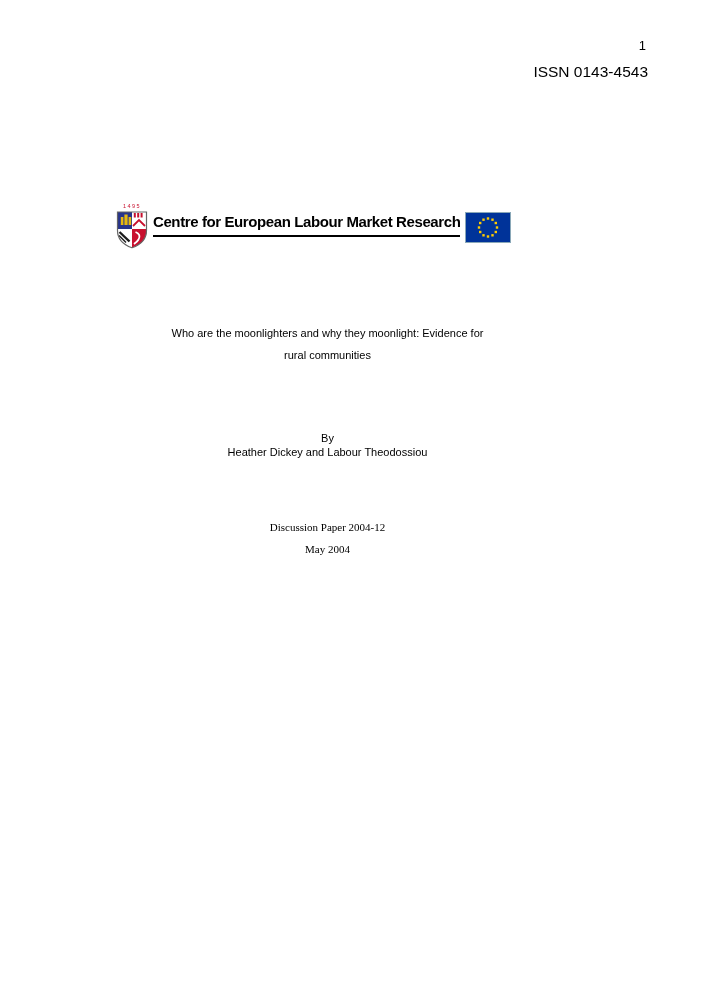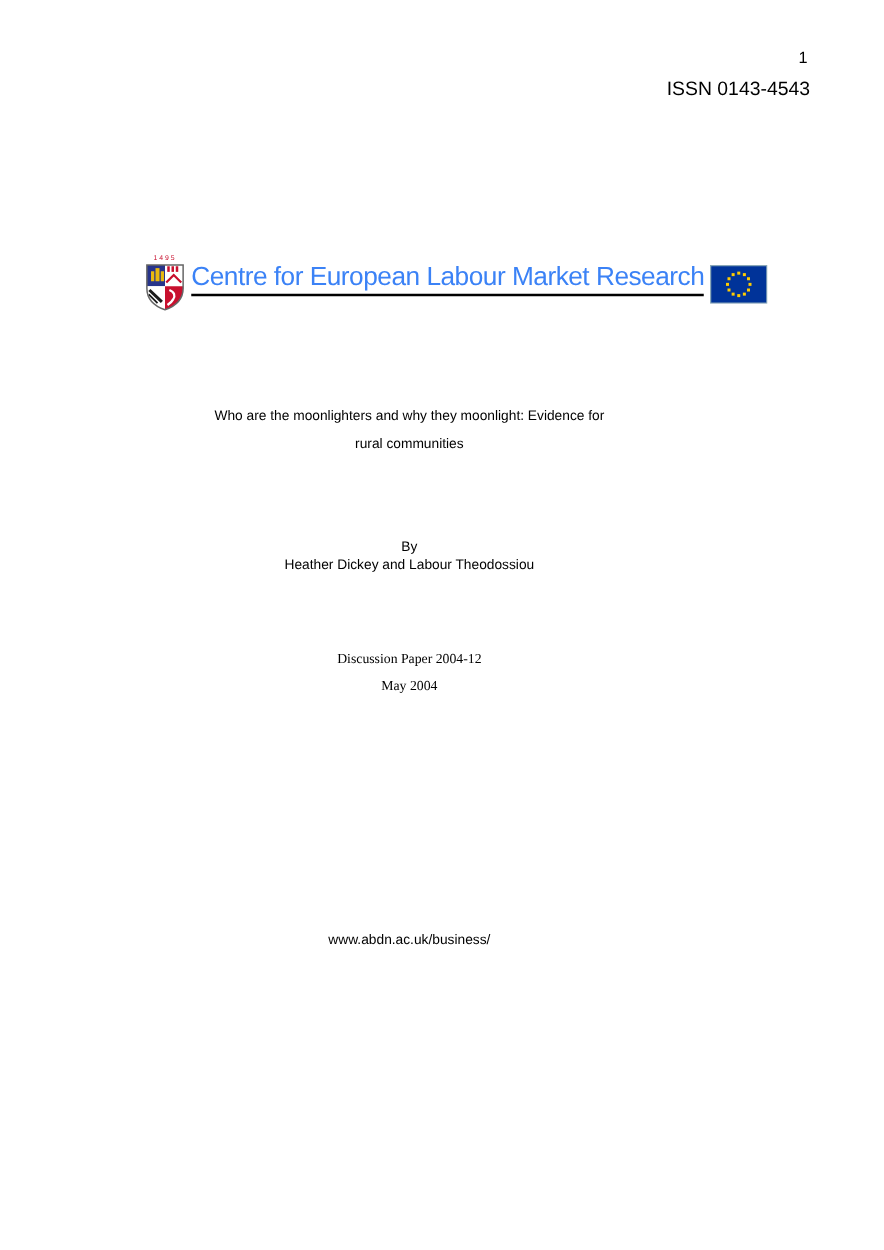--- a/index.html
+++ b/index.html
@@ -19,27 +19,28 @@
     position:absolute;top:62px;right:59px;
     font-size:15.5px;line-height:19px;margin-left:38px;
   }
   .logo-banner{
     position:absolute;left:114px;top:202px;
     display:flex;align-items:flex-start;
   }
   .crest{display:block;flex:0 0 auto;}
   .logo-text{
     margin:10px 5px 0 3px;
-    font-size:21px;
+    font-size:15px;
     letter-spacing:-0.4px;
     line-height:20px;
-    color:#3b82f6;
+    color:#000000;
     white-space:nowrap;
     border-bottom:2px solid #000;
     padding-bottom:3px;
+    font-weight:bold;
   }
   .eu-flag{display:block;flex:0 0 auto;margin-top:10px;}
   .center-col{
     position:absolute;left:40px;width:575px;
     text-align:center;
     font-size:11px;line-height:22px;
   }
   .title-block{top:322px;}
   .by-line{top:381px;margin-top:46px;}
   .authors-line{top:441px;}
@@ -115,16 +116,15 @@
   <div class="center-col by-line">By</div>
 
   <div class="center-col authors-line">Heather Dickey and Labour Theodossiou</div>
 
   <div class="center-col series-block">
     <div>Discussion Paper 2004-12</div>
     <div>May 2004</div>
   </div>
 
   <div class="center-col editor-block">
-    <div>www.abdn.ac.uk/business/</div>
   </div>
 
 </div>
 
 </body></html>

